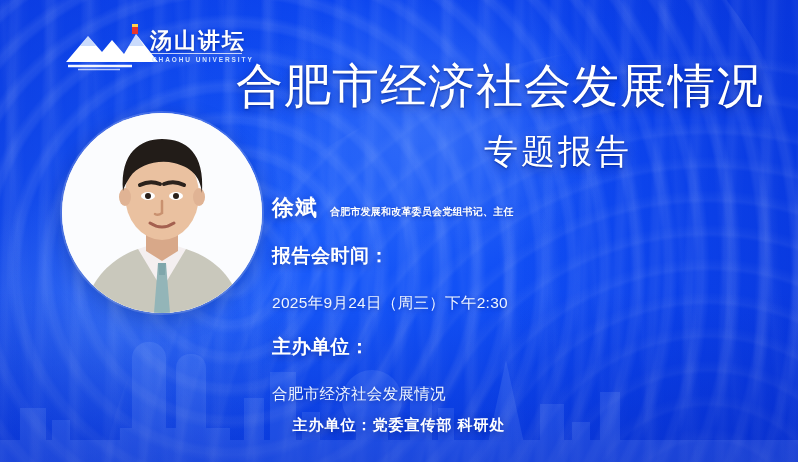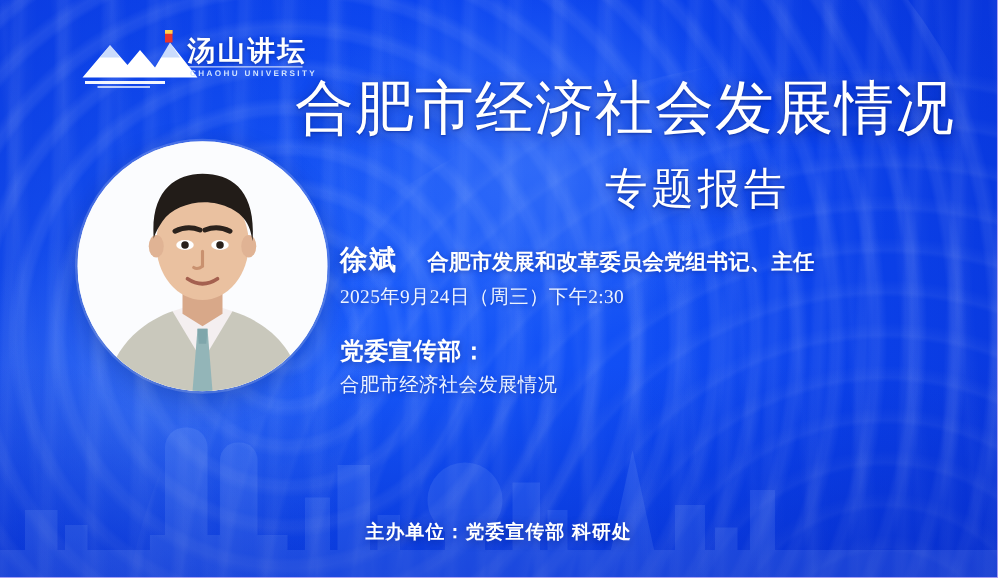--- a/index.html
+++ b/index.html
@@ -9,21 +9,21 @@
   }
   body {
     font-family: "Liberation Sans", "DejaVu Sans", sans-serif;
   }
 
   .poster {
     position: relative;
     width: 798px;
     height: 462px;
     overflow: hidden;
-    background: #8b5cf6;
+    background: #be185d;
   }
 
   
   .bg-base {
     position: absolute;
     inset: 0;
     background:
       radial-gradient(120% 95% at 18% 52%, #1f63ff 0%, #1454f7 28%, #0c46f0 58%, #0733d9 100%);
   }
   .bg-base2 {
@@ -229,35 +229,34 @@
   }
   .speaker-name {
     color: #ffffff;
     font-size: 22px;
     font-weight: 700;
     letter-spacing: 1px;
     text-shadow: 0 2px 6px rgba(2,24,110,.45);
   }
   .speaker-title {
     color: #ffffff;
-    font-size: 17px;
-    font-weight: 700;
-    margin-left: 24px;
+    font-size: 10px;
+    font-weight: 700;
+    margin-left: 12px;
     letter-spacing: .2px;
     text-shadow: 0 1px 4px rgba(2,24,110,.45);
     white-space: nowrap;
   }
   .info-value {
     color: #eef4ff;
     font-size: 15.5px;
     font-weight: 400;
-    margin-top: 4px;
+    margin-top: 24px;
     letter-spacing: .3px;
     text-shadow: 0 1px 4px rgba(2,24,110,.40);
-    font-family: Liberation Serif, serif;
   }
   .gap-lg { margin-top: 20px; }
 
   
   .footer {
     position: absolute;
     left: 0; right: 0;
     top: 416px;
     text-align: center;
     color: #ffffff;
@@ -353,21 +352,22 @@
       <path d="M88 110 q12 8 24 0" stroke="#a4604f" stroke-width="3" fill="none" stroke-linecap="round"></path>
     </svg>
   </div>
 
   <div class="info">
     <div class="speaker-row">
       <span class="speaker-name">徐斌</span>
       <span class="speaker-title">合肥市发展和改革委员会党组书记、主任</span>
     </div>
 
+    <div class="info-label gap-lg">报告会时间：</div>
     <div class="info-value">2025年9月24日（周三）下午2:30</div>
 
-    <div class="info-label gap-lg">党委宣传部：</div>
+    <div class="info-label gap-lg">主办单位：</div>
     <div class="info-value">合肥市经济社会发展情况</div>
   </div>
 
   <div class="footer">主办单位：党委宣传部  科研处</div>
 
 </div>
 
 </body></html>

